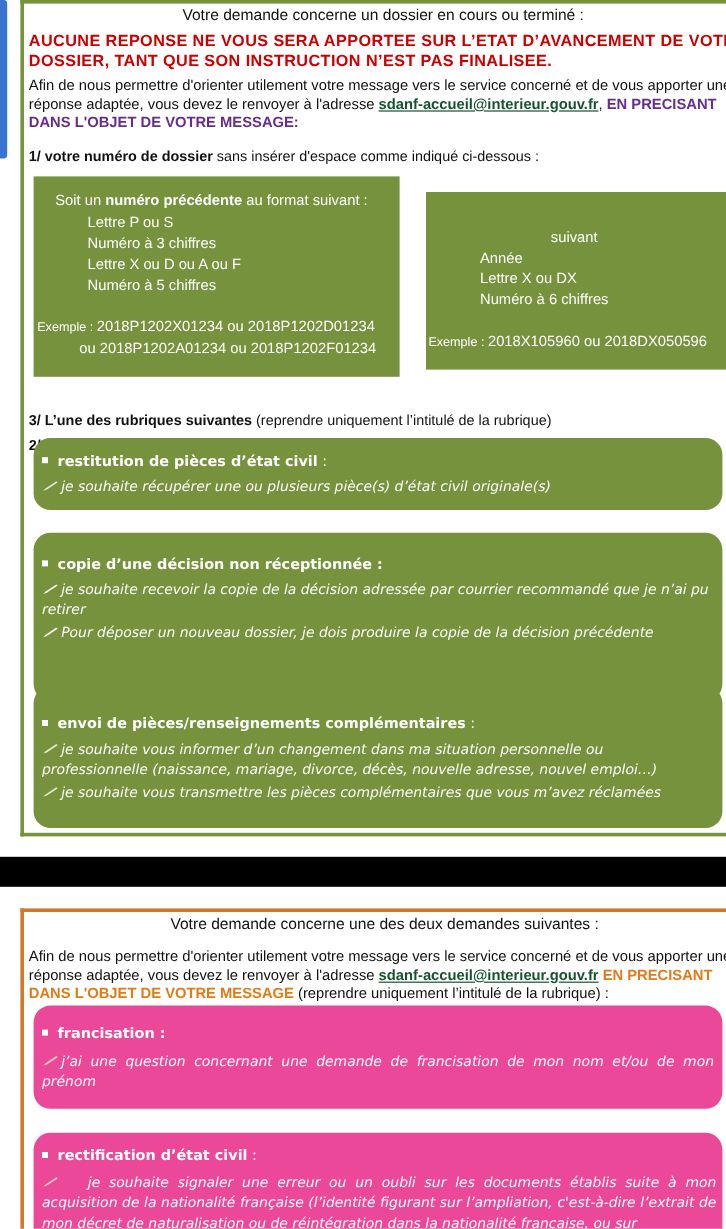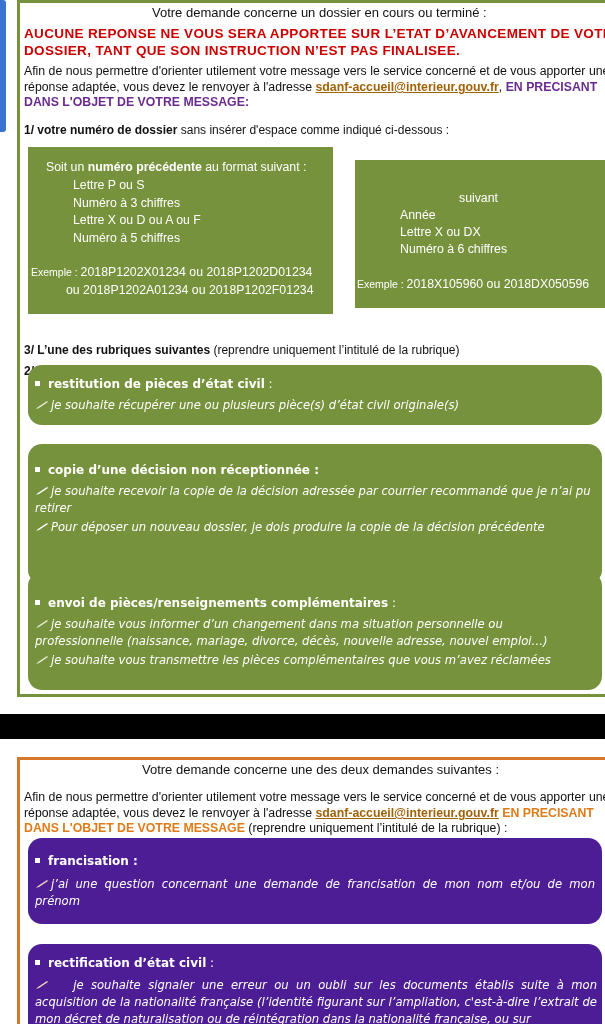--- a/index.html
+++ b/index.html
@@ -13,31 +13,31 @@
   .frame-orange { left: 17px; top: 757px; width: 600px; height: 300px; border-color: #d6782a; border-width: 3px 0 0 3px; }
 
   .black-band { position: absolute; left: 0; top: 714px; width: 605px; height: 25px; background: #000; }
 
   .abs { position: absolute; white-space: nowrap; }
   .title { font-size: 13px; color: #111; }
   .red-warning { font-size: 13.5px; font-weight: bold; color: #cc0000; letter-spacing: 0.35px; line-height: 17px; }
   .para { font-size: 12.3px; line-height: 17px; color: #111; }
   .purple { color: #6a2b8f; font-weight: bold; }
   .orange-txt { color: #e07b18; font-weight: bold; }
-  .link { color: #a16207; font-weight: bold; text-decoration: underline; }
+  .link { color: #14532d; font-weight: bold; text-decoration: underline; }
   .section-label { font-size: 12px; color: #111; }
   .section-label b { font-weight: bold; }
 
   .gbox { position: absolute; background: #77923c; color: #fff; }
   .gbox .line { position: absolute; white-space: nowrap; font-size: 12.3px; }
   .gbox .small { font-size: 10.5px; }
 
   .card { position: absolute; border-radius: 14px; color: #fff; }
   .card-green { background: #77923c; }
-  .card-orange { background: #4c1d95; }
+  .card-orange { background: #ec4899; }
   .card .head { position: absolute; white-space: nowrap; font-family: "DejaVu Sans", sans-serif; font-size: 12px; font-weight: bold; }
   .card .head .colon { font-weight: normal; }
   .card .body { position: absolute; font-family: "DejaVu Sans", sans-serif; font-style: italic; font-size: 11.6px; line-height: 17px; }
   .card .justify { text-align: justify; }
   .pencil { display: inline-block; width: 14px; height: 10px; vertical-align: -1px; margin-right: 2px; }
   .bullet { display: inline-block; width: 5px; height: 5px; background: #fff; margin-right: 8px; vertical-align: 2px; }
 </style>
 </head>
 <body>
 

